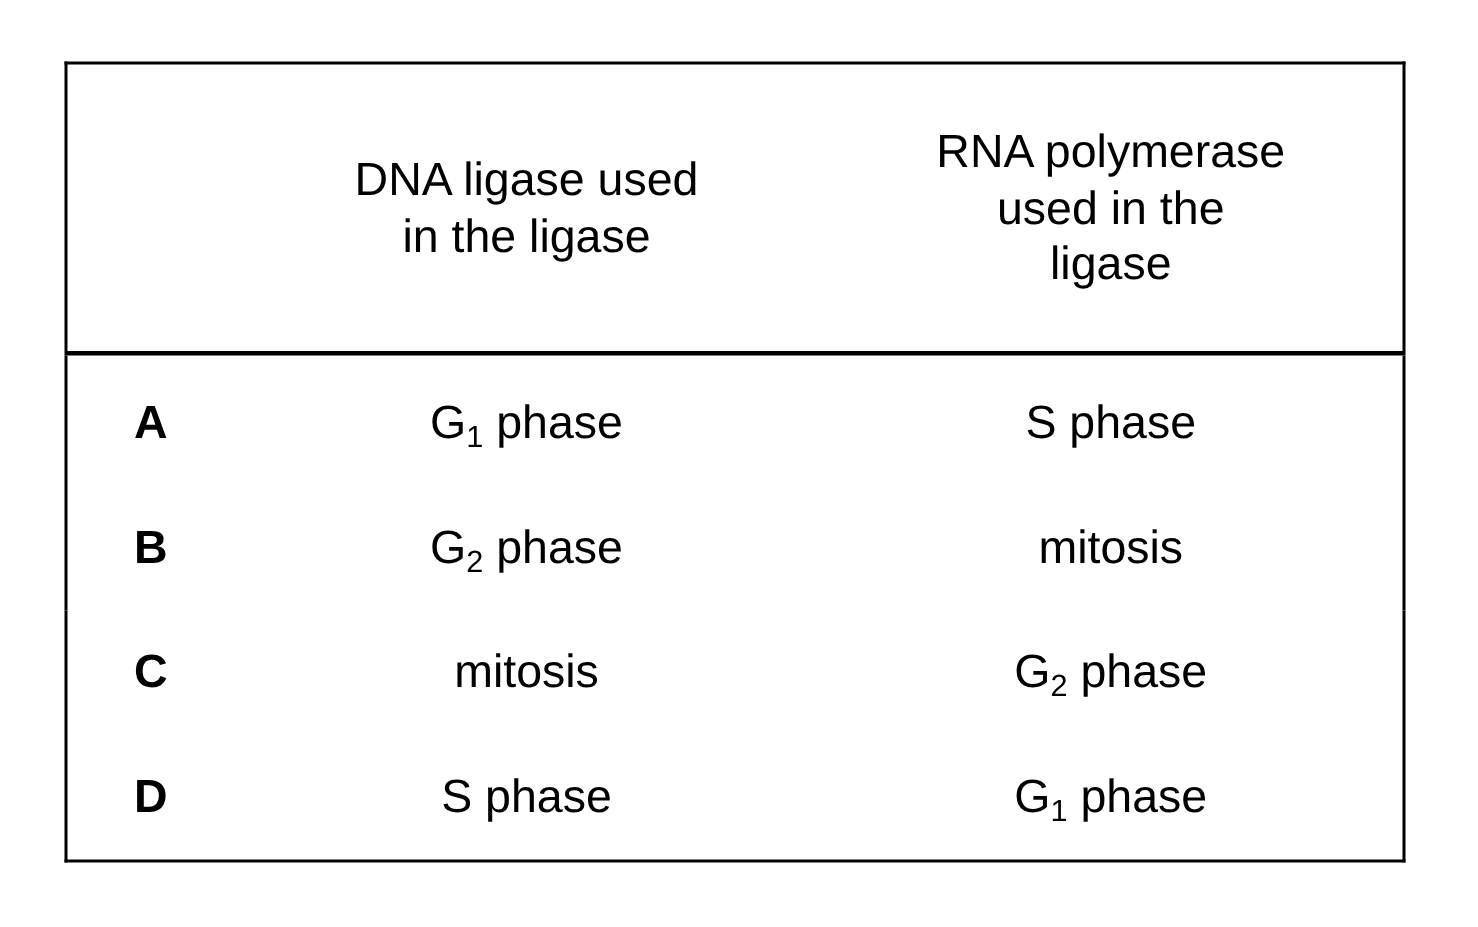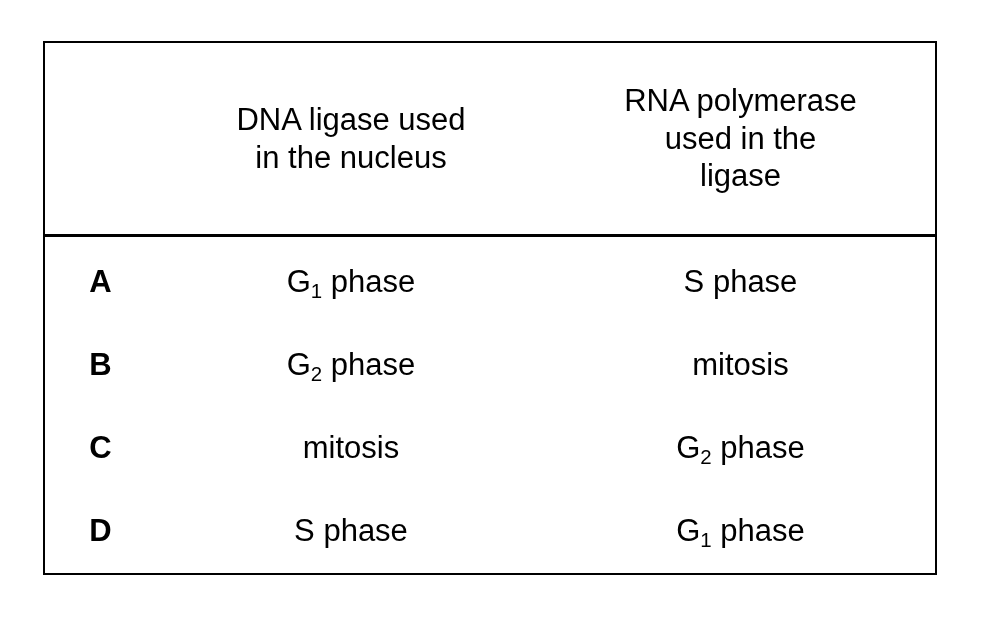--- a/index.html
+++ b/index.html
@@ -102,21 +102,21 @@
       <col class="c-letter">
       <col class="c-col1">
       <col class="c-col2">
     </colgroup>
 
     <thead>
       <tr class="head-row">
         <th class="head-blank"></th>
         <th class="v-rule-left">
           <span>DNA ligase used</span><br>
-          <span>in the nucleus</span>
+          <span>in the ligase</span>
         </th>
         <th class="v-rule-left">
           <span>RNA polymerase</span><br>
           <span>used in the</span><br>
           <span>ligase</span>
         </th>
       </tr>
     </thead>
 
     <tbody id="options-body">

